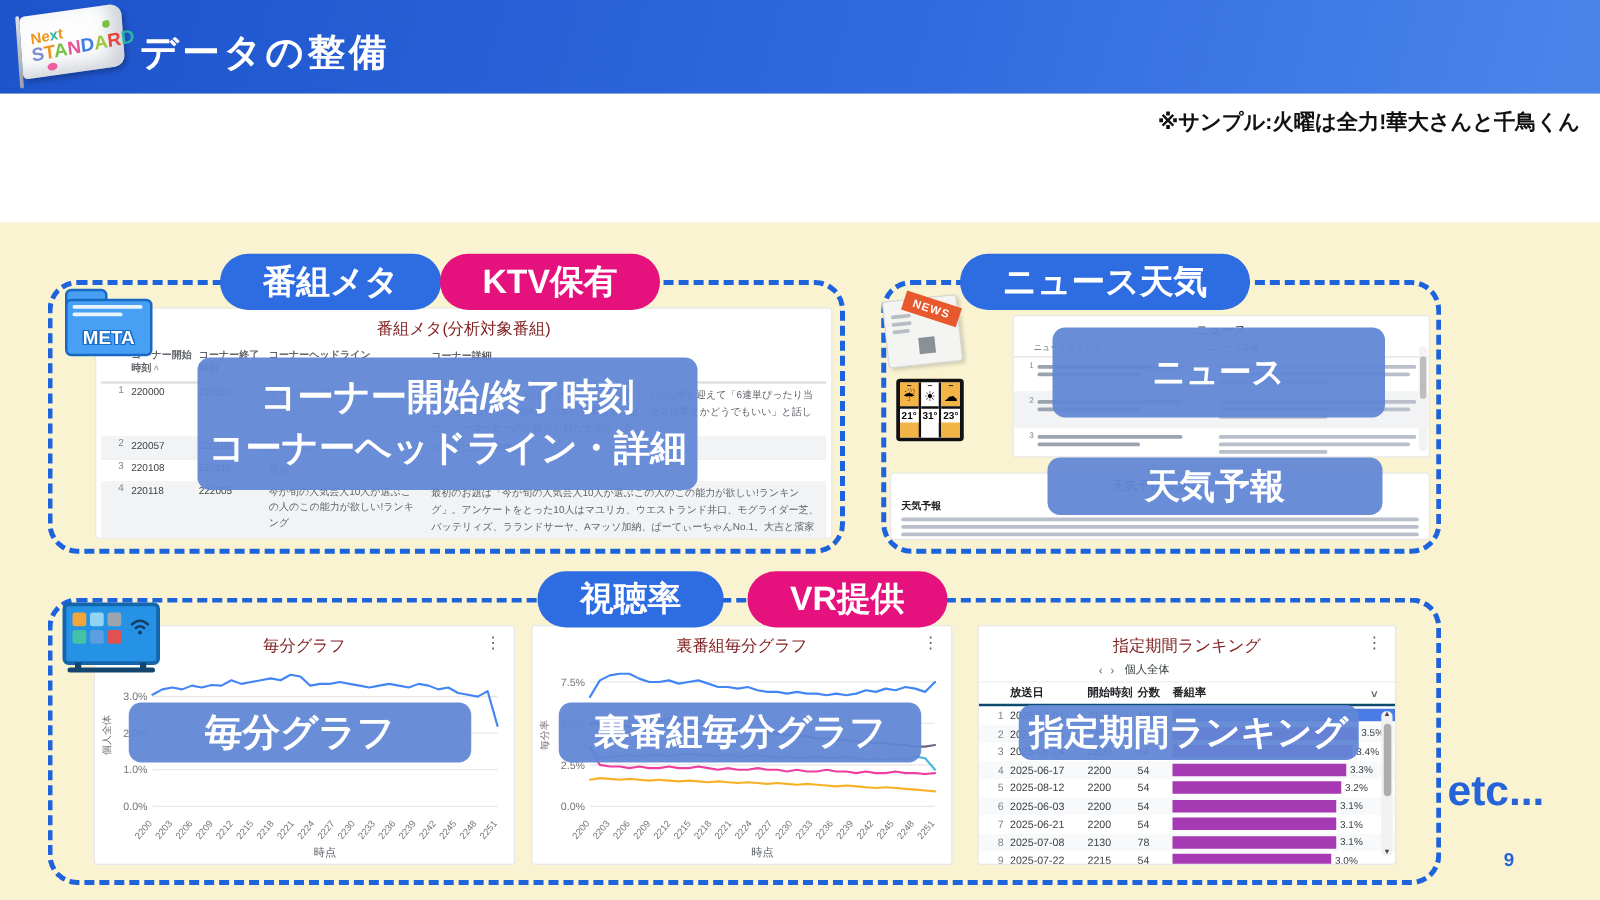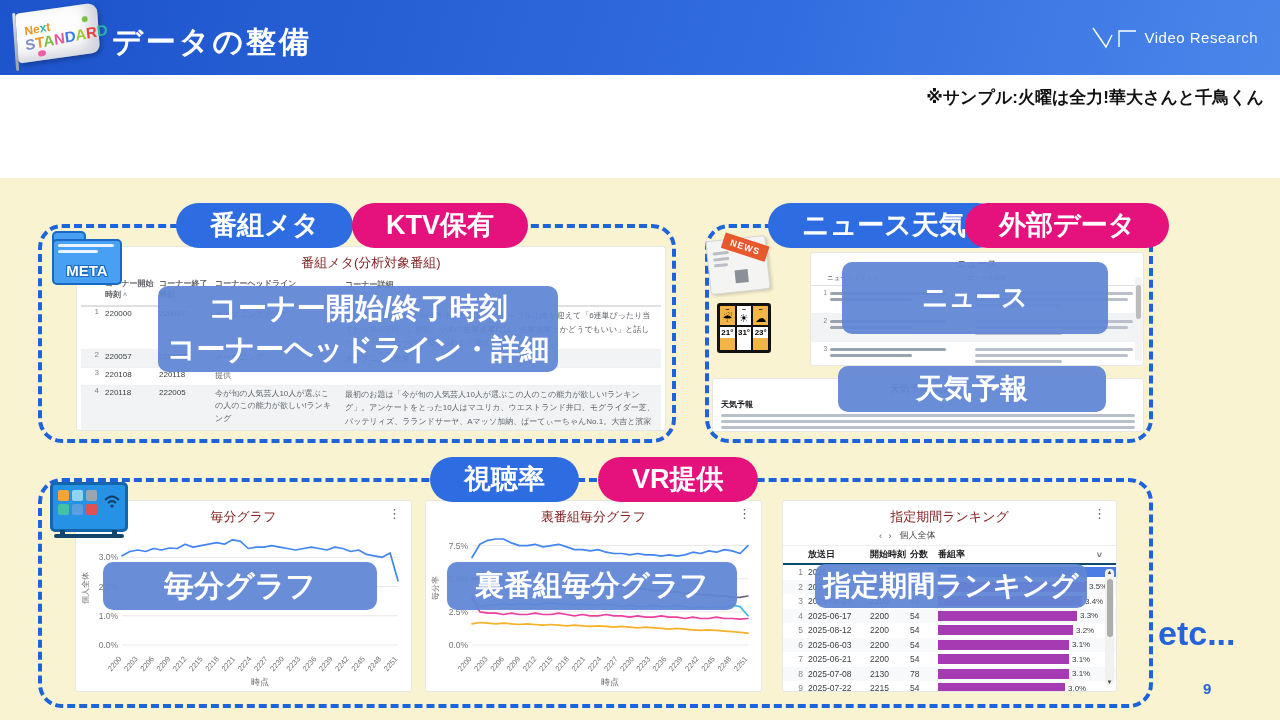--- a/index.html
+++ b/index.html
@@ -130,27 +130,20 @@
     <div class="flag">
       <div class="flag-pole"></div>
       <div class="flag-body">
         <div class="flag-l1" id="flag-l1"><span style="color: rgb(240, 148, 30);">N</span><span style="color: rgb(240, 148, 30);">e</span><span style="color: rgb(43, 179, 163);">x</span><span style="color: rgb(240, 148, 30);">t</span></div>
         <div class="flag-l2" id="flag-l2"><span style="color: rgb(127, 143, 212);">S</span><span style="color: rgb(240, 148, 30);">T</span><span style="color: rgb(122, 193, 67);">A</span><span style="color: rgb(232, 82, 152);">N</span><span style="color: rgb(59, 125, 232);">D</span><span style="color: rgb(160, 201, 58);">A</span><span style="color: rgb(232, 66, 58);">R</span><span style="color: rgb(43, 179, 163);">D</span></div>
         <div class="splat1"></div>
         <div class="splat2"></div>
       </div>
     </div>
     <div class="hdr-title">データの整備</div>
-    <div class="vrlogo">
-      <svg width="46" height="26" viewBox="0 0 46 26">
-        <polyline points="2,4 15,23 21,11" fill="none" stroke="#fff" stroke-width="1.4"></polyline>
-        <polyline points="28,23 28,7 45,7" fill="none" stroke="#fff" stroke-width="1.4"></polyline>
-      </svg>
-      <span class="vrlogo-text">Video Research</span>
-    </div>
   </div>
 
   <div class="strip"></div>
   <div class="note">※サンプル:火曜は全力!華大さんと千鳥くん</div>
 
   <div class="dbox boxA"></div>
   <div class="pill blue" style="left:176px;top:203px;">番組メタ</div>
   <div class="pill pink" style="left:352px;top:203px;">KTV保有</div>
 
   <div class="meta-folder">
@@ -197,28 +190,27 @@
             <div class="c0">4</div>
             <div class="c1">220118</div>
             <div class="c2">222005</div>
             <div class="c3">今が旬の人気芸人10人が選ぶこの人のこの能力が欲しい!ランキング</div>
             <div class="c4">最初のお題は「今が旬の人気芸人10人が選ぶこの人のこの能力が欲しい!ランキング」。アンケートをとった10人はマユリカ、ウエストランド井口、モグライダー芝、バッテリィズ、ラランドサーヤ、Aマッソ加納、ぱーてぃーちゃんNo.1。大吉と濱家以外の6人で予想する。予想ではコンスタントに下位予想に甘んじていた小木がヒントチャンスにランクインしていることが発覚。番組での立ち振舞や人柄などを総合的に加味し、最終予想は「1位:山崎、2位:木、4位:大悟、5位:単丸、6位:山内」となった。結果は「「1位:山崎、2位:大悟、3位:小木、4位:ノブ</div>
           </div>
         </div>
     </div>
   </div>
 
-  <div class="ovl" style="left:158px;top:286px;width:400px;height:86px;font-size:29px;line-height:1.42;">
+  <div class="ovl" style="left:158px;top:286px;width:400px;height:106px;font-size:29px;line-height:1.42;">
     <span>コーナー開始/終了時刻</span>
     <span>コーナーヘッドライン・詳細</span>
   </div>
 
   <div class="dbox boxB"></div>
   <div class="pill blue" style="left:768px;top:203px;">ニュース天気</div>
-  <div class="pill pink" style="left:965px;top:203px;">外部データ</div>
 
   <div class="news-icon">
     <div class="ni-paper"></div>
     <div class="ni-line" style="top:12px;width:16px;"></div>
     <div class="ni-line" style="top:18px;width:16px;"></div>
     <div class="ni-line" style="top:24px;width:14px;"></div>
     <div class="ni-sq"></div>
     <div class="ni-banner">NEWS</div>
   </div>
 

